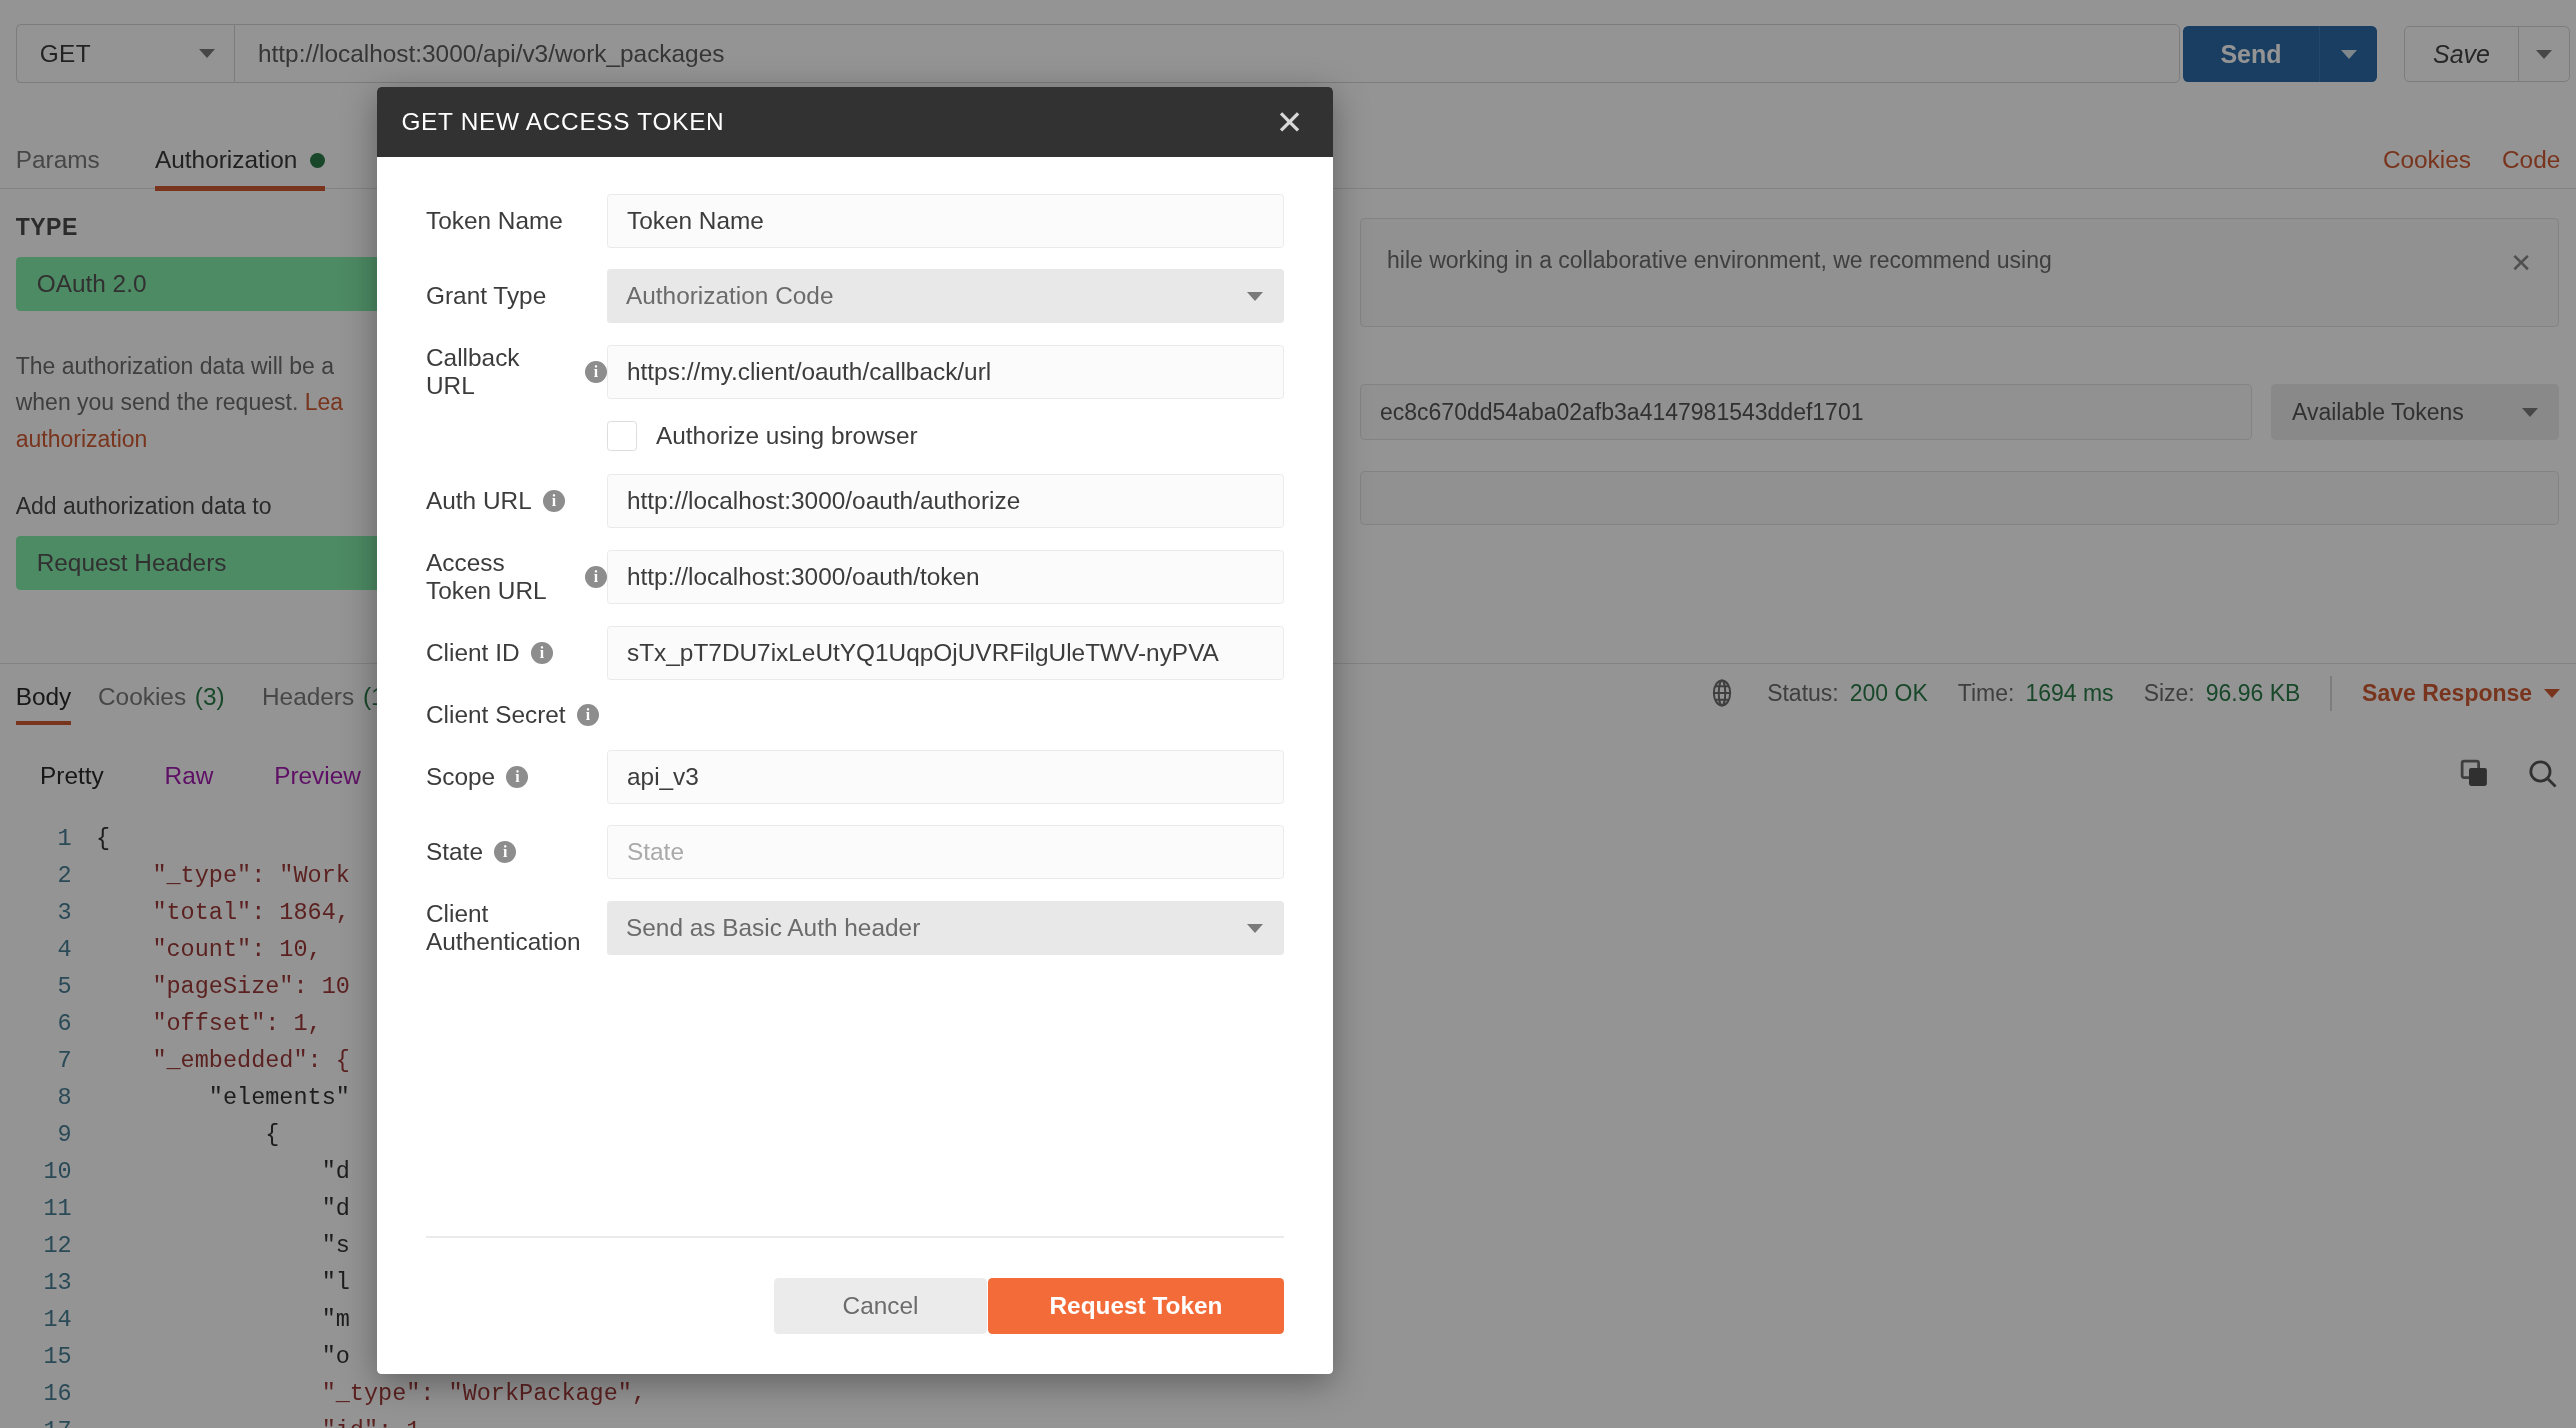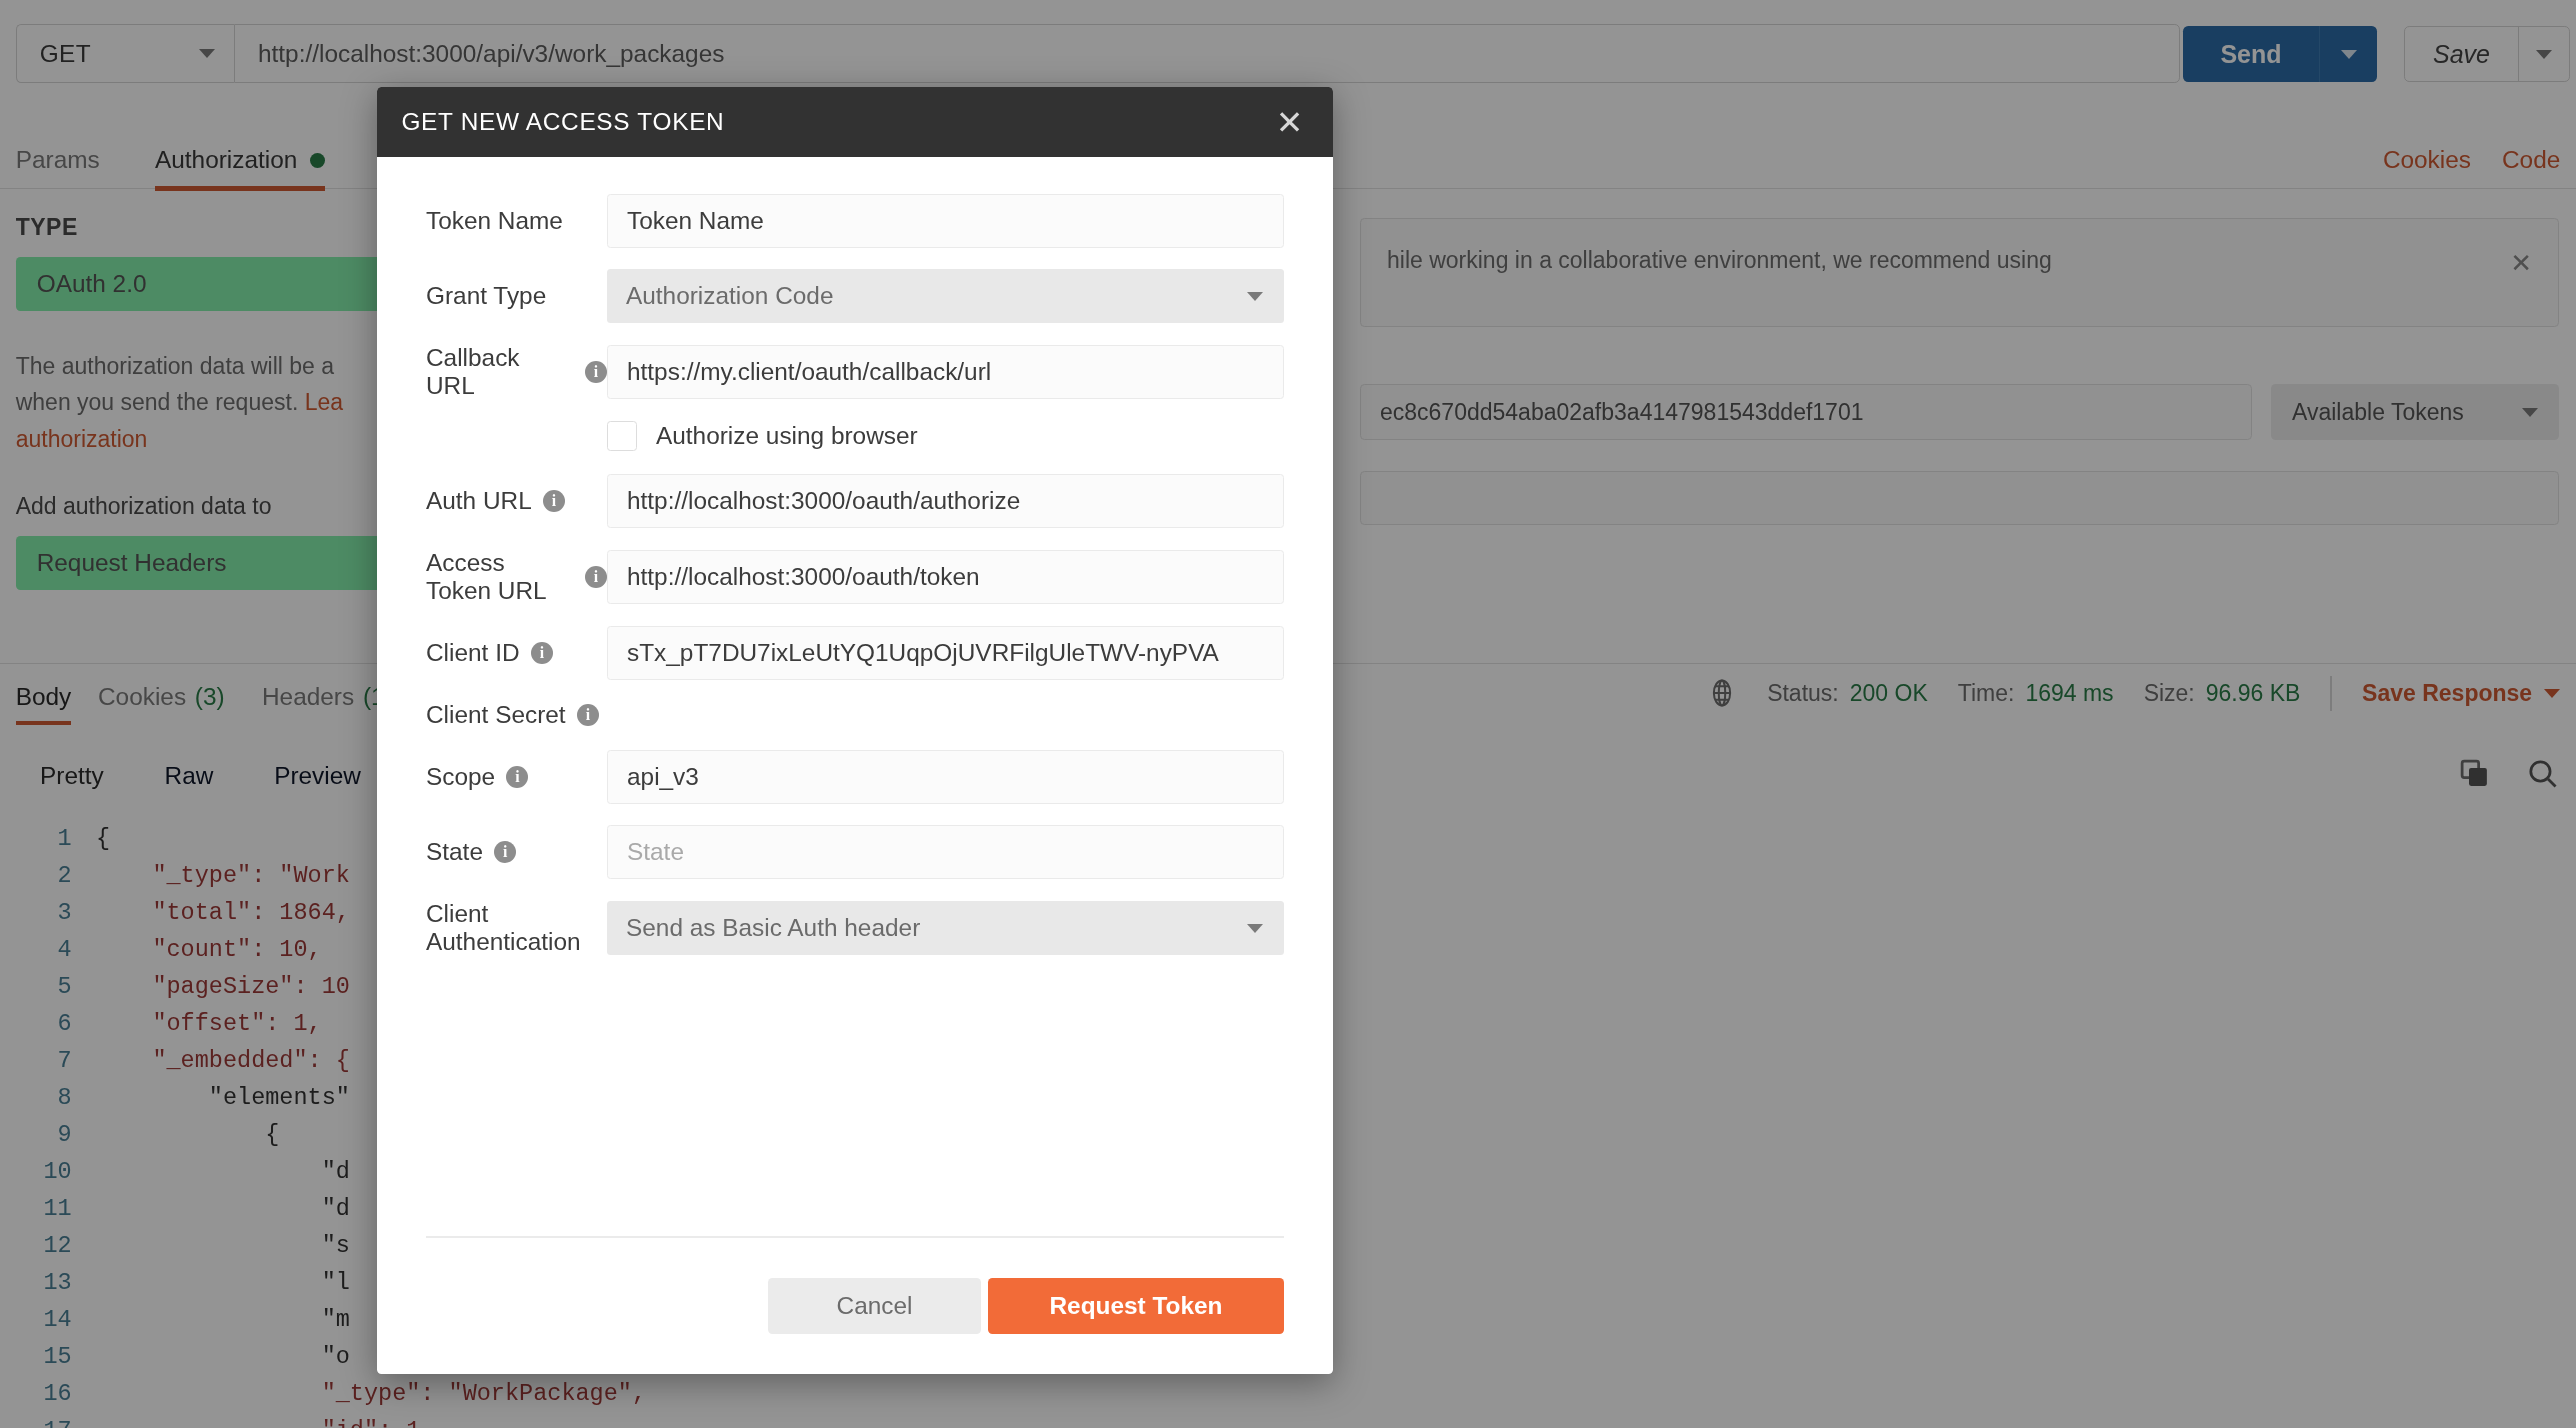--- a/index.html
+++ b/index.html
@@ -182,21 +182,21 @@
   .save-resp { color: #cf5b33; font-weight: 600; display: flex; align-items: center; gap: 12.2px; }
   .save-resp .caret { border-top-color: #cf5b33; }
 
   
   .view-bar {
     position: absolute; left: 15.7px; top: 752px;
     display: flex; align-items: center; gap: 12px;
   }
   .view-bar .v-item {
     padding: 0 24.4px; height: 47px; display: flex; align-items: center;
-    font-size: 24.4px; color: #0f172a;
+    font-size: 24.4px; color: #a21caf;
   }
   .view-bar .v-item.active { color: #2a2a2a; }
   .viewer-icons {
     position: absolute; right: 17.4px; top: 757px;
     display: flex; align-items: center; gap: 35px;
   }
 
   
   .json-wrap {
     position: absolute; left: 0; top: 820px;
@@ -272,21 +272,21 @@
   .frm-row.check .f-label { width: 181px; }
   .chk-wrap { flex: 1; display: flex; align-items: center; gap: 19px; }
   .chk-box {
     width: 30px; height: 30px; border: 1.7px solid #dddddd;
     border-radius: 3.5px; background: #ffffff; flex: none;
   }
   .chk-label { font-size: 24.4px; color: #3c3c3c; }
 
   .modal-foot { flex: none; padding: 0 49px 40px 49px; }
   .foot-rule { height: 1.7px; background: #ebebeb; margin-bottom: 40px; }
-  .foot-btns { display: flex; justify-content: flex-end; gap: 7px; }
+  .foot-btns { display: flex; justify-content: flex-end; gap: 1px; }
   .btn {
     height: 56px; border-radius: 4.4px;
     display: flex; align-items: center; justify-content: center;
     font-size: 24.4px;
   }
   .btn-cancel { width: 213px; background: #ebebeb; color: #6b6b6b; }
   .btn-primary { width: 296px; background: #f26b38; color: #ffffff; font-weight: 600; }
 </style>
 </head>
 <body>

